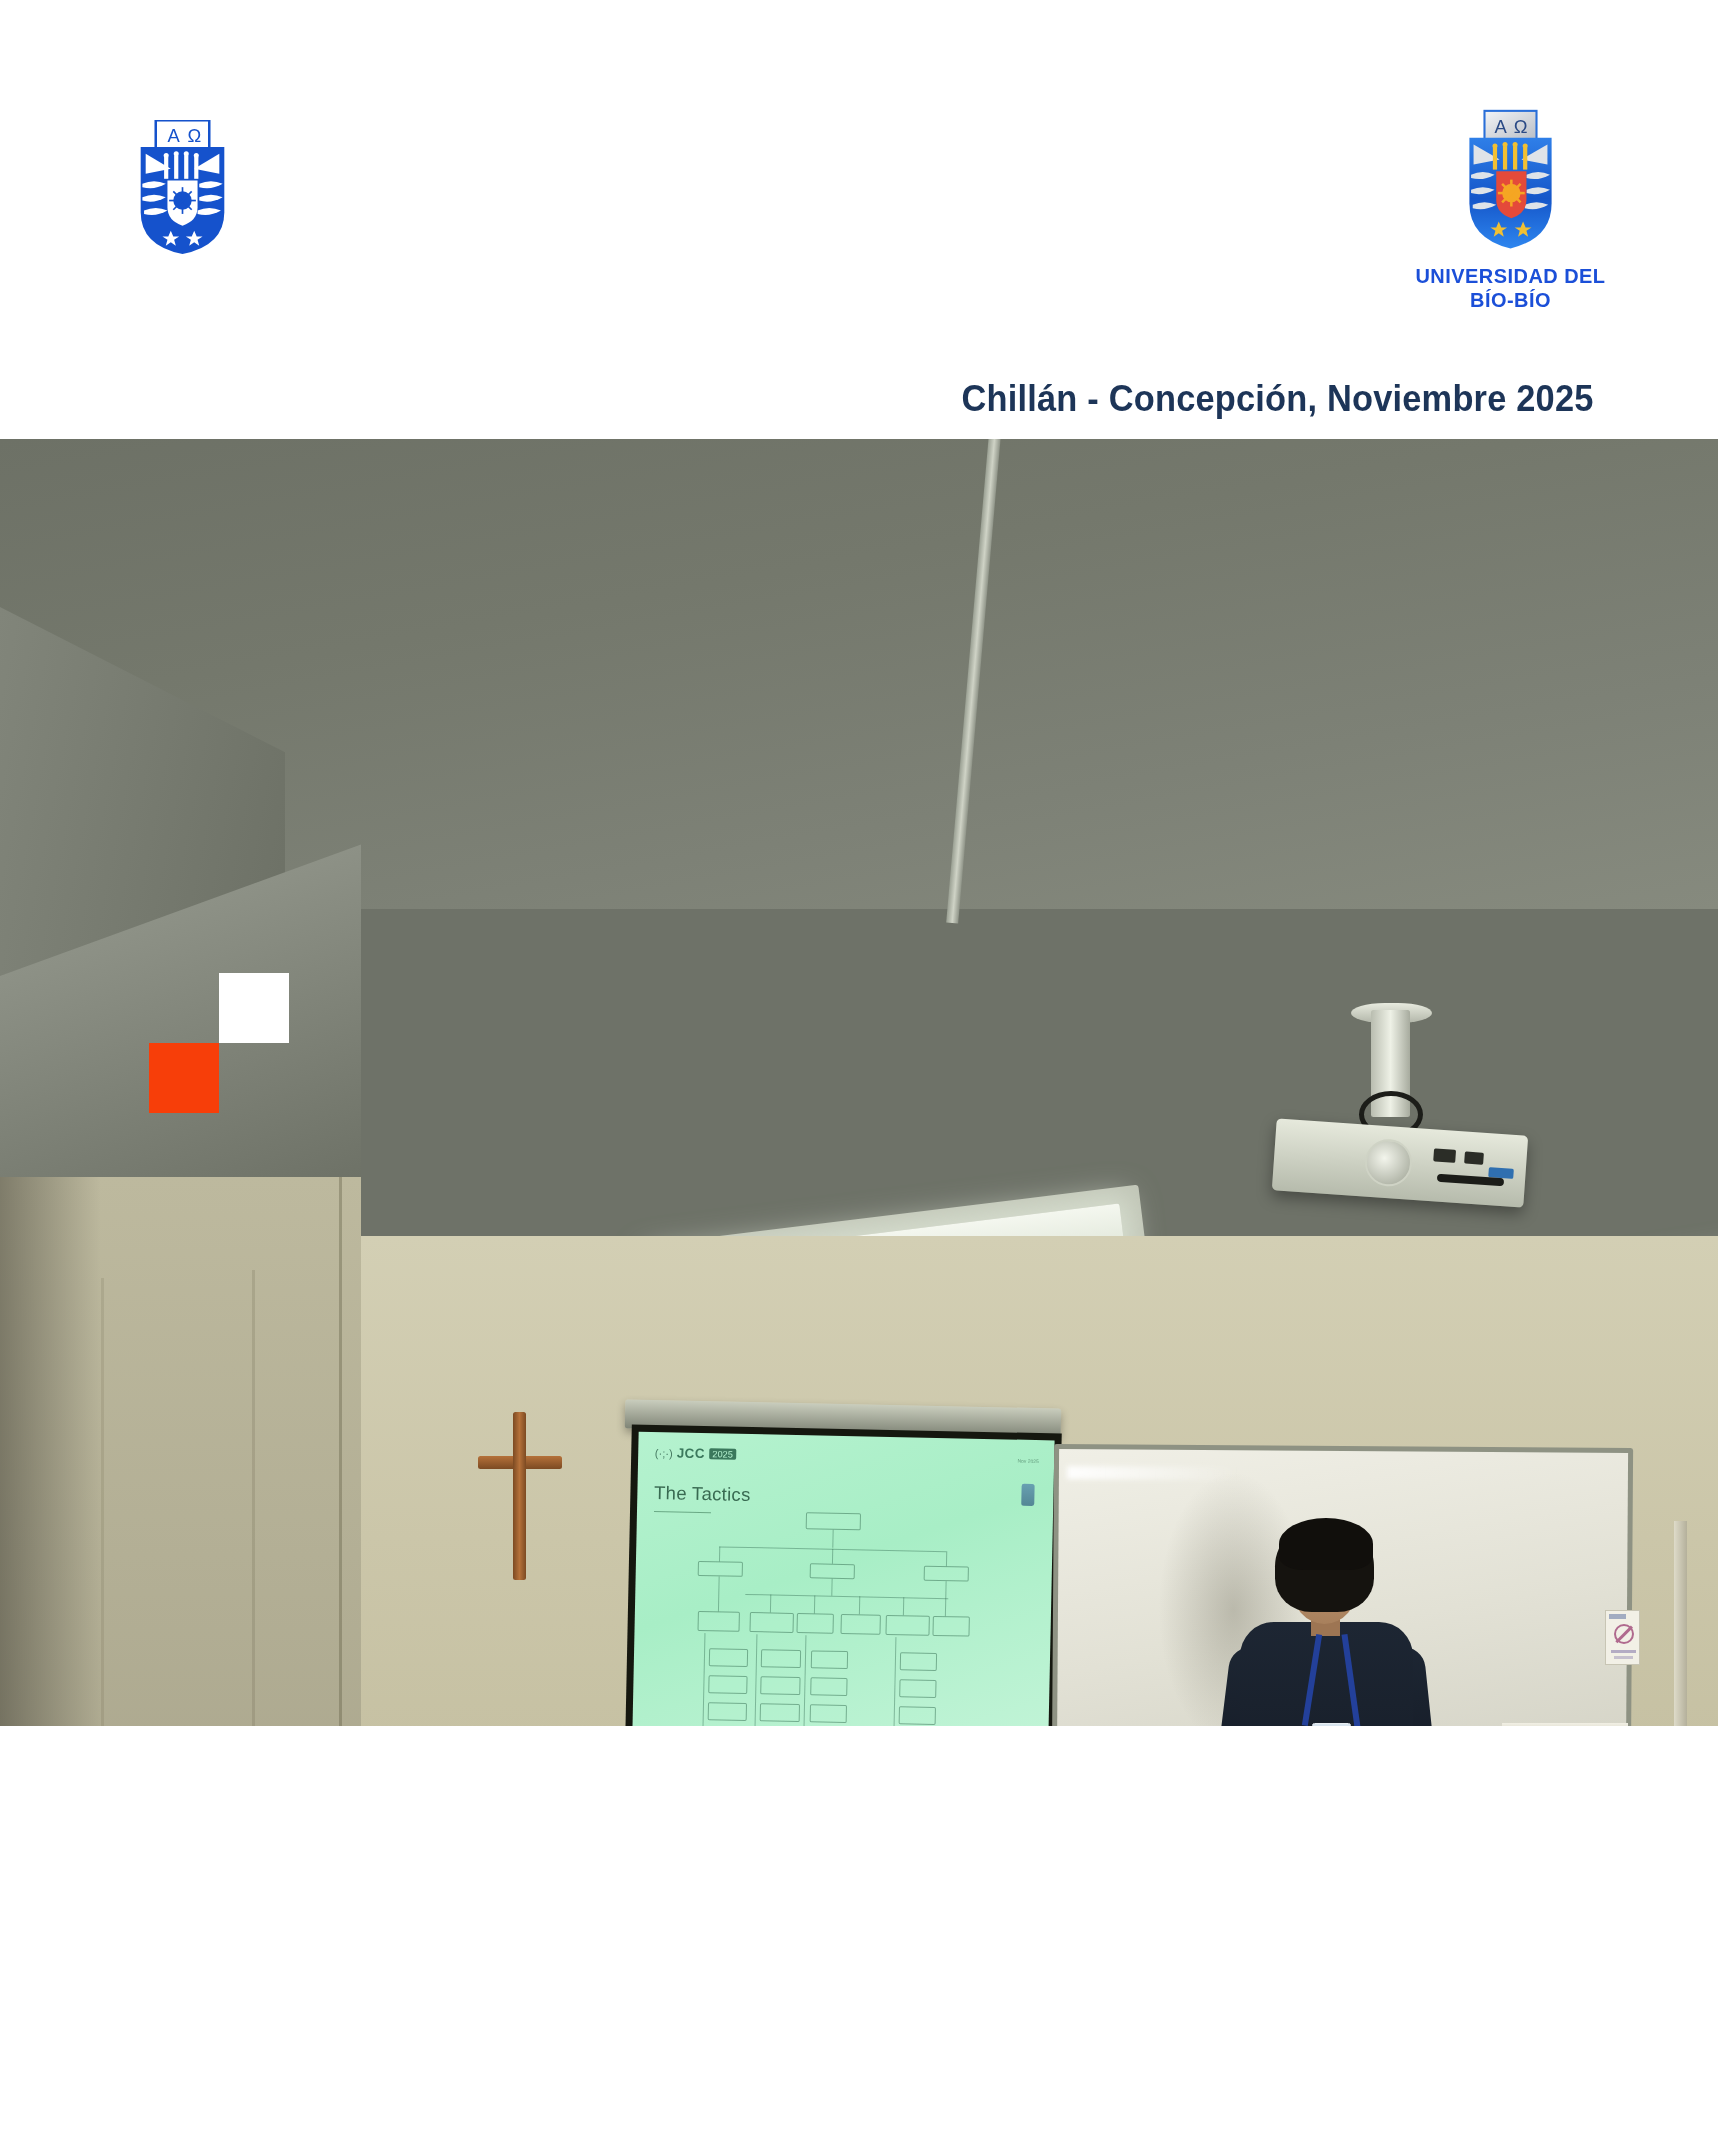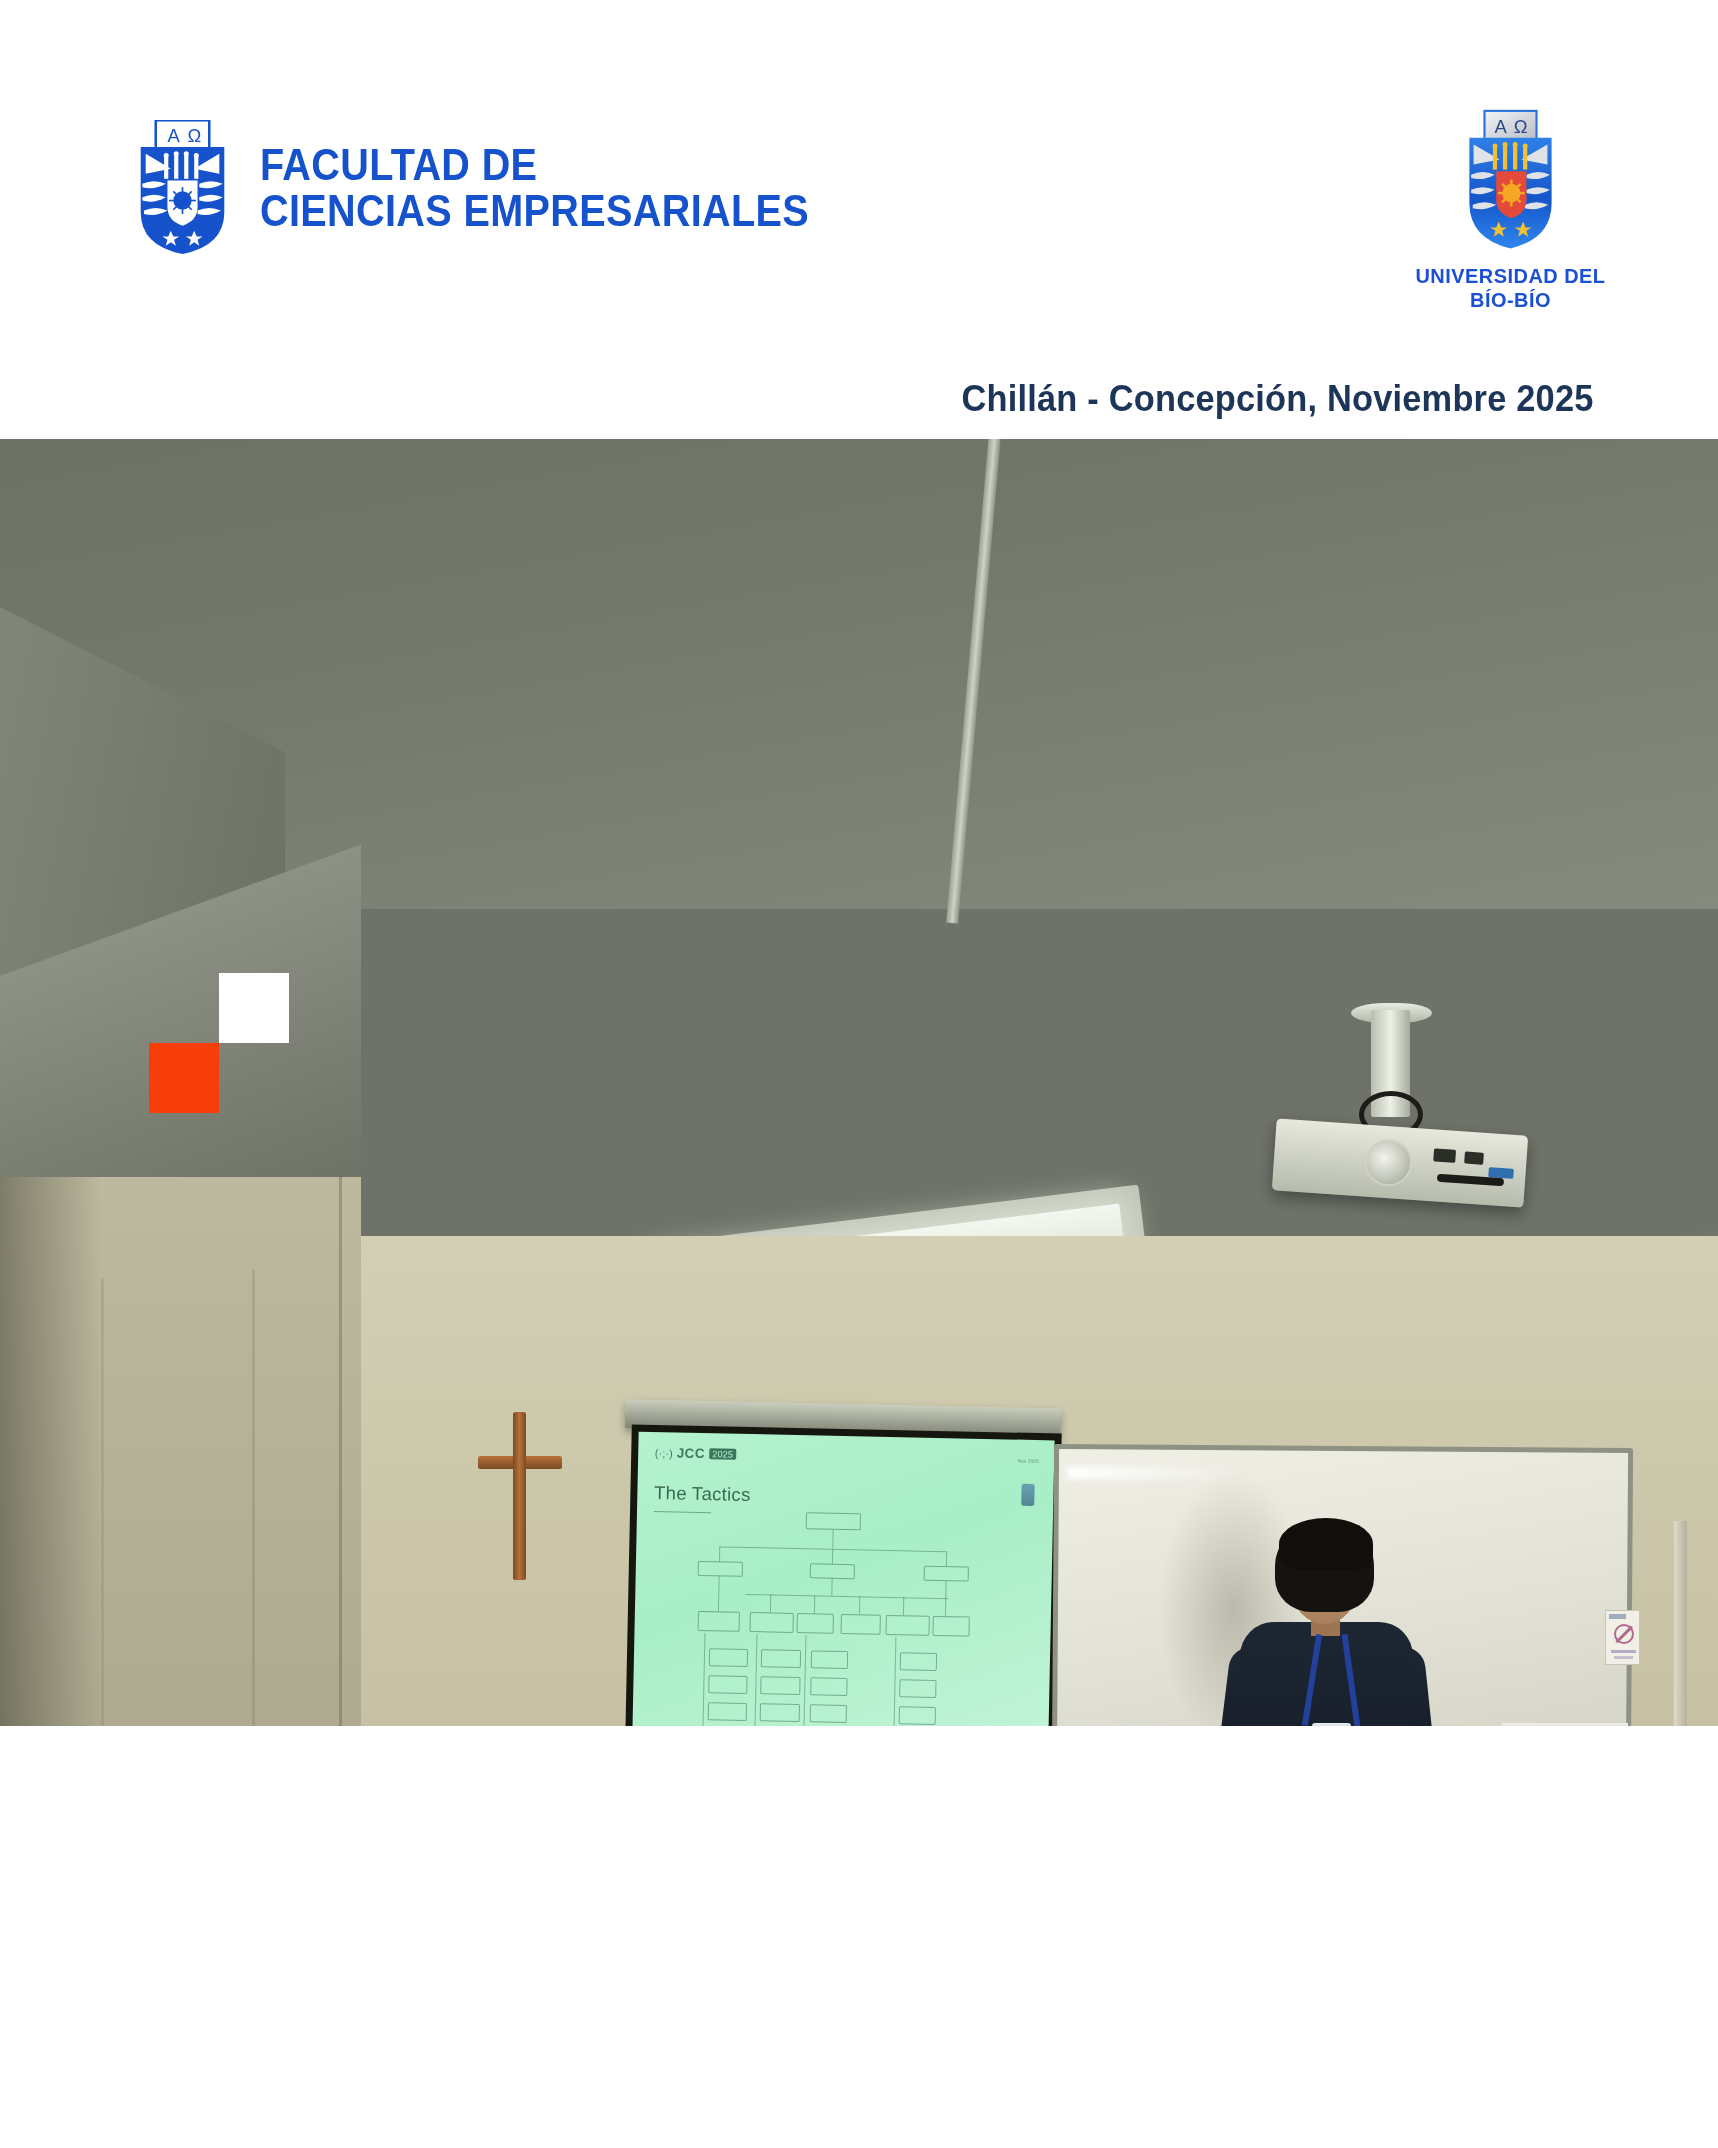--- a/index.html
+++ b/index.html
@@ -207,24 +207,20 @@
           <circle cx="58" cy="96" r="11" fill="#1552cc"></circle>
           <g stroke="#1552cc" stroke-width="2">
             <line x1="58" y1="80" x2="58" y2="112"></line>
               <line x1="42" y1="96" x2="74" y2="96"></line>
             <line x1="47" y1="85" x2="69" y2="107"></line>
               <line x1="69" y1="85" x2="47" y2="107"></line>
           </g>
           <polygon points="44,132 47,139 54,139 48,143 50,150 44,146 38,150 40,143 34,139 41,139" fill="#fff"></polygon>
           <polygon points="72,132 75,139 82,139 76,143 78,150 72,146 66,150 68,143 62,139 69,139" fill="#fff"></polygon>
         </svg>
-      </div>
-      <div class="fac-text">
-        <div class="fac-line">FACULTAD DE</div>
-        <div class="fac-line">CIENCIAS EMPRESARIALES</div>
       </div>
     </div>
 
     <div class="uni-logo-block">
       <div class="uni-shield">
         <svg viewBox="0 0 118 170" xmlns="http://www.w3.org/2000/svg">
           <defs>
             <linearGradient id="gblue" x1="0" y1="0" x2="0" y2="1">
               <stop offset="0%" stop-color="#2f7fe8"></stop>
                 <stop offset="55%" stop-color="#1556c9"></stop>

